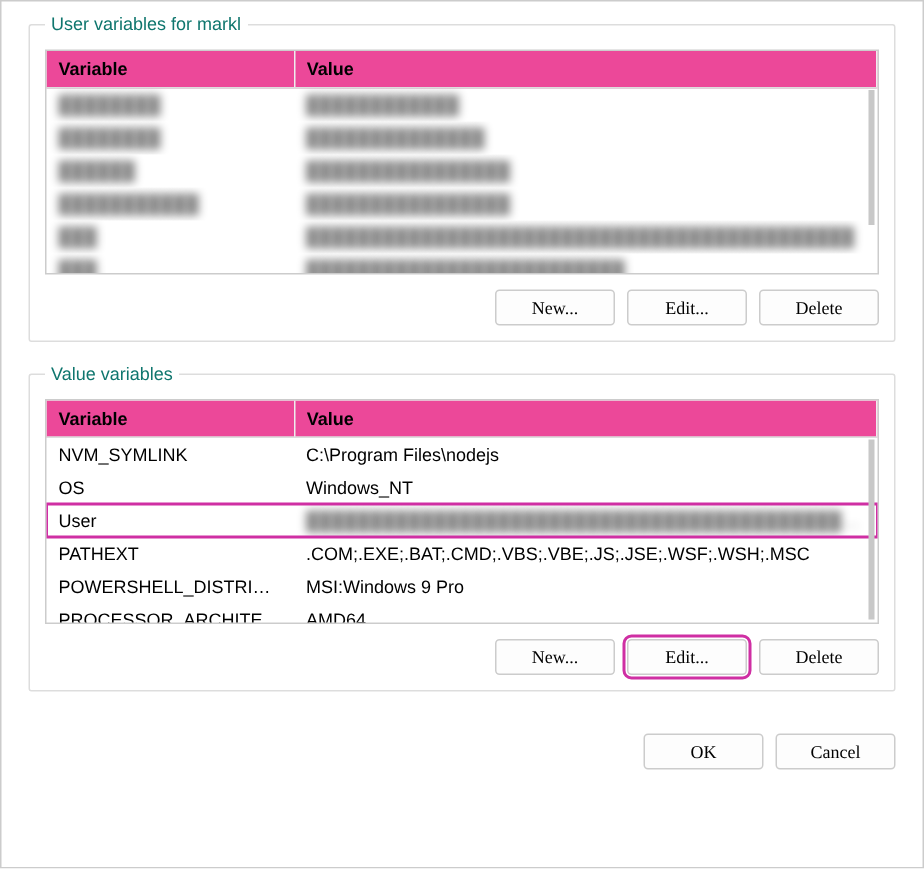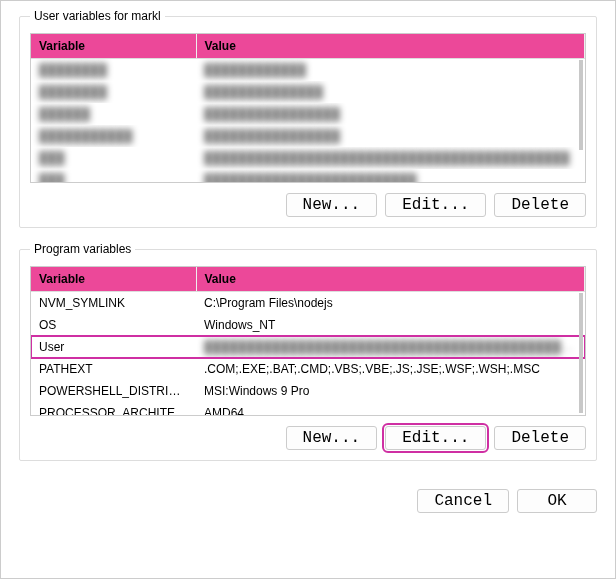--- a/index.html
+++ b/index.html
@@ -2,32 +2,32 @@
 <html><head>
 <meta charset="utf-8">
 <style>
 html,body{margin:0;padding:0;width:616px;height:579px;font-family:"Segoe UI",Tahoma,sans-serif;font-size:12px;color:#000;background:#fff;overflow:hidden}
 .window{width:616px;height:579px;background:#fff;border:1px solid #ccc;box-sizing:border-box;position:relative}
 .titlebar{height:32px;display:flex;align-items:center;padding:0 10px;font-size:12px;color:#000}
 .titlebar .title{flex:1}
 .titlebar .close{width:40px;text-align:center;font-size:14px;color:#000;cursor:pointer}
 .body{padding:8px 18px 14px 18px}
 fieldset{border:1px solid #ddd;border-radius:2px;margin:0 0 14px 0;padding:10px 10px 10px 10px}
-legend{font-size:12px;padding:0 4px;color:#000000}
+legend{font-size:12px;padding:0 4px;color:#0f766e}
 .table-wrap{border:1px solid #ccc;height:148px;position:relative;overflow:hidden;background:#fff}
 .table{width:100%;border-collapse:collapse;table-layout:fixed}
 .table th{background:#ec4899;border-bottom:1px solid #ddd;border-right:1px solid #eee;text-align:left;font-weight:700;padding:5px 8px;font-size:12px}
 .table td{padding:4px 8px;font-size:12px;white-space:nowrap;overflow:hidden;text-overflow:ellipsis}
 .table tr td{border:none}
 .col-var{width:165px}
 .blur{color:transparent;text-shadow:0 0 6px rgba(0,0,0,.45);user-select:none}
 .scroll-ind{position:absolute;right:2px;top:26px;bottom:2px;width:4px;background:#c8c8c8}
 .scroll-ind.short{top:26px;height:90px;bottom:auto}
 .btn-row{display:flex;justify-content:flex-end;gap:8px;margin-top:10px}
-button{min-width:80px;height:24px;background:#fdfdfd;border:1px solid #ccc;border-radius:3px;font-family:Liberation Mono, monospace;font-size:16px;padding:0 16px;cursor:pointer}
+button{min-width:80px;height:24px;background:#fdfdfd;border:1px solid #ccc;border-radius:3px;font-family:Liberation Serif, serif;font-size:12px;padding:0 16px;cursor:pointer}
 .hi-row{outline:2px solid #cf2fa3;outline-offset:-1px}
 .hi-btn{outline:2px solid #cf2fa3;outline-offset:1px}
 .footer{display:flex;justify-content:flex-end;gap:8px;padding:0 18px 14px 0}
 </style>
 </head>
 <body>
 <div class="window">
  <div class="body">
 
   <fieldset>
@@ -74,21 +74,21 @@
     <div class="scroll-ind short"></div>
    </div>
    <div class="btn-row">
     <button>New...</button>
     <button>Edit...</button>
     <button>Delete</button>
    </div>
   </fieldset>
 
   <fieldset>
-   <legend>Program variables</legend>
+   <legend>Value variables</legend>
    <div class="table-wrap">
     <table class="table">
      <colgroup>
               <col class="col-var">
               <col>
             </colgroup>
      <thead>
               <tr>
       <th>Variable</th>
       <th>Value</th>
@@ -125,16 +125,16 @@
    </div>
    <div class="btn-row">
     <button>New...</button>
     <button class="hi-btn">Edit...</button>
     <button>Delete</button>
    </div>
   </fieldset>
 
  </div>
  <div class="footer">
+  <button>OK</button>
   <button>Cancel</button>
-  <button>OK</button>
  </div>
 </div>
 
 </body></html>

